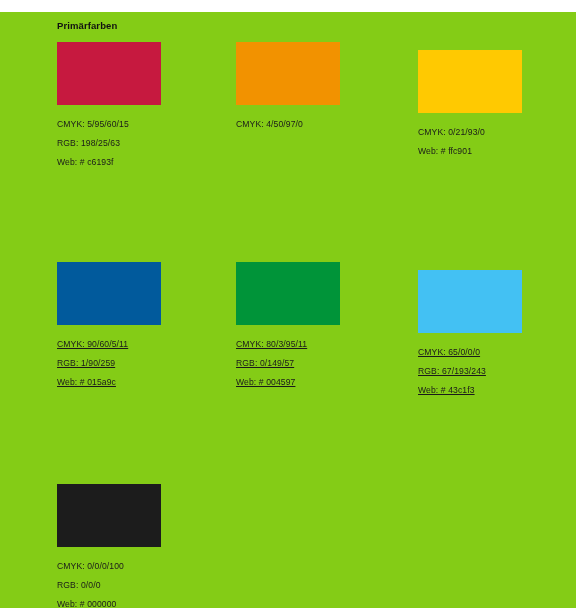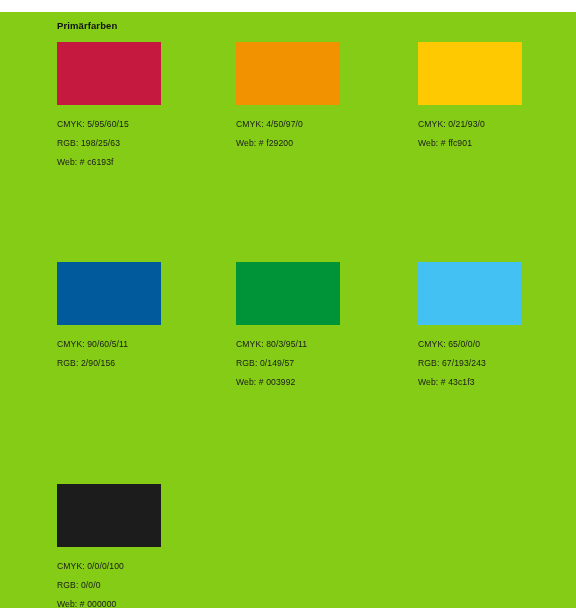--- a/index.html
+++ b/index.html
@@ -54,25 +54,25 @@
   }
   .spec-line {
     font-size: 8.6px;
     line-height: 19px;
     color: #1a1a1a;
     white-space: nowrap;
     letter-spacing: 0.1px;
   }
   
   .r0 { top: 30px; }
-  .r1 { top: 250px; }
+  .r1 { top: 250px; text-decoration: underline; }
   .r2 { top: 472px; }
   .c0 { left: 57px; }
   .c1 { left: 236px; }
-  .c2 { left: 418px; }
+  .c2 { left: 418px; margin-top: 8px; }
 </style>
 </head>
 <body>
 
 <div class="page">
 
   <div class="section-title">Primärfarben</div>
 
   <div class="swatch-grid">
 
@@ -82,46 +82,46 @@
         <div class="spec-line">CMYK: 5/95/60/15</div>
         <div class="spec-line">RGB: 198/25/63</div>
         <div class="spec-line">Web: # c6193f</div>
       </div>
     </div>
 
     <div class="swatch-cell r0 c1">
       <div class="swatch-chip" style="background-color: rgb(242, 146, 0);"></div>
       <div class="swatch-specs">
         <div class="spec-line">CMYK: 4/50/97/0</div>
-        <div class="spec-line">Web: # f29200</div>
       </div>
     </div>
 
     <div class="swatch-cell r0 c2">
       <div class="swatch-chip" style="background-color: rgb(255, 201, 1);"></div>
       <div class="swatch-specs">
         <div class="spec-line">CMYK: 0/21/93/0</div>
         <div class="spec-line">Web: # ffc901</div>
       </div>
     </div>
 
     <div class="swatch-cell r1 c0">
       <div class="swatch-chip" style="background-color: rgb(1, 90, 156);"></div>
       <div class="swatch-specs">
         <div class="spec-line">CMYK: 90/60/5/11</div>
-        <div class="spec-line">RGB: 2/90/156</div>
+        <div class="spec-line">RGB: 1/90/259</div>
+        <div class="spec-line">Web: # 015a9c</div>
       </div>
     </div>
 
     <div class="swatch-cell r1 c1">
       <div class="swatch-chip" style="background-color: rgb(0, 148, 57);"></div>
       <div class="swatch-specs">
         <div class="spec-line">CMYK: 80/3/95/11</div>
         <div class="spec-line">RGB: 0/149/57</div>
-        <div class="spec-line">Web: # 003992</div>
+        <div class="spec-line">Web: # 004597</div>
       </div>
     </div>
 
     <div class="swatch-cell r1 c2">
       <div class="swatch-chip" style="background-color: rgb(67, 193, 243);"></div>
       <div class="swatch-specs">
         <div class="spec-line">CMYK: 65/0/0/0</div>
         <div class="spec-line">RGB: 67/193/243</div>
         <div class="spec-line">Web: # 43c1f3</div>
       </div>

